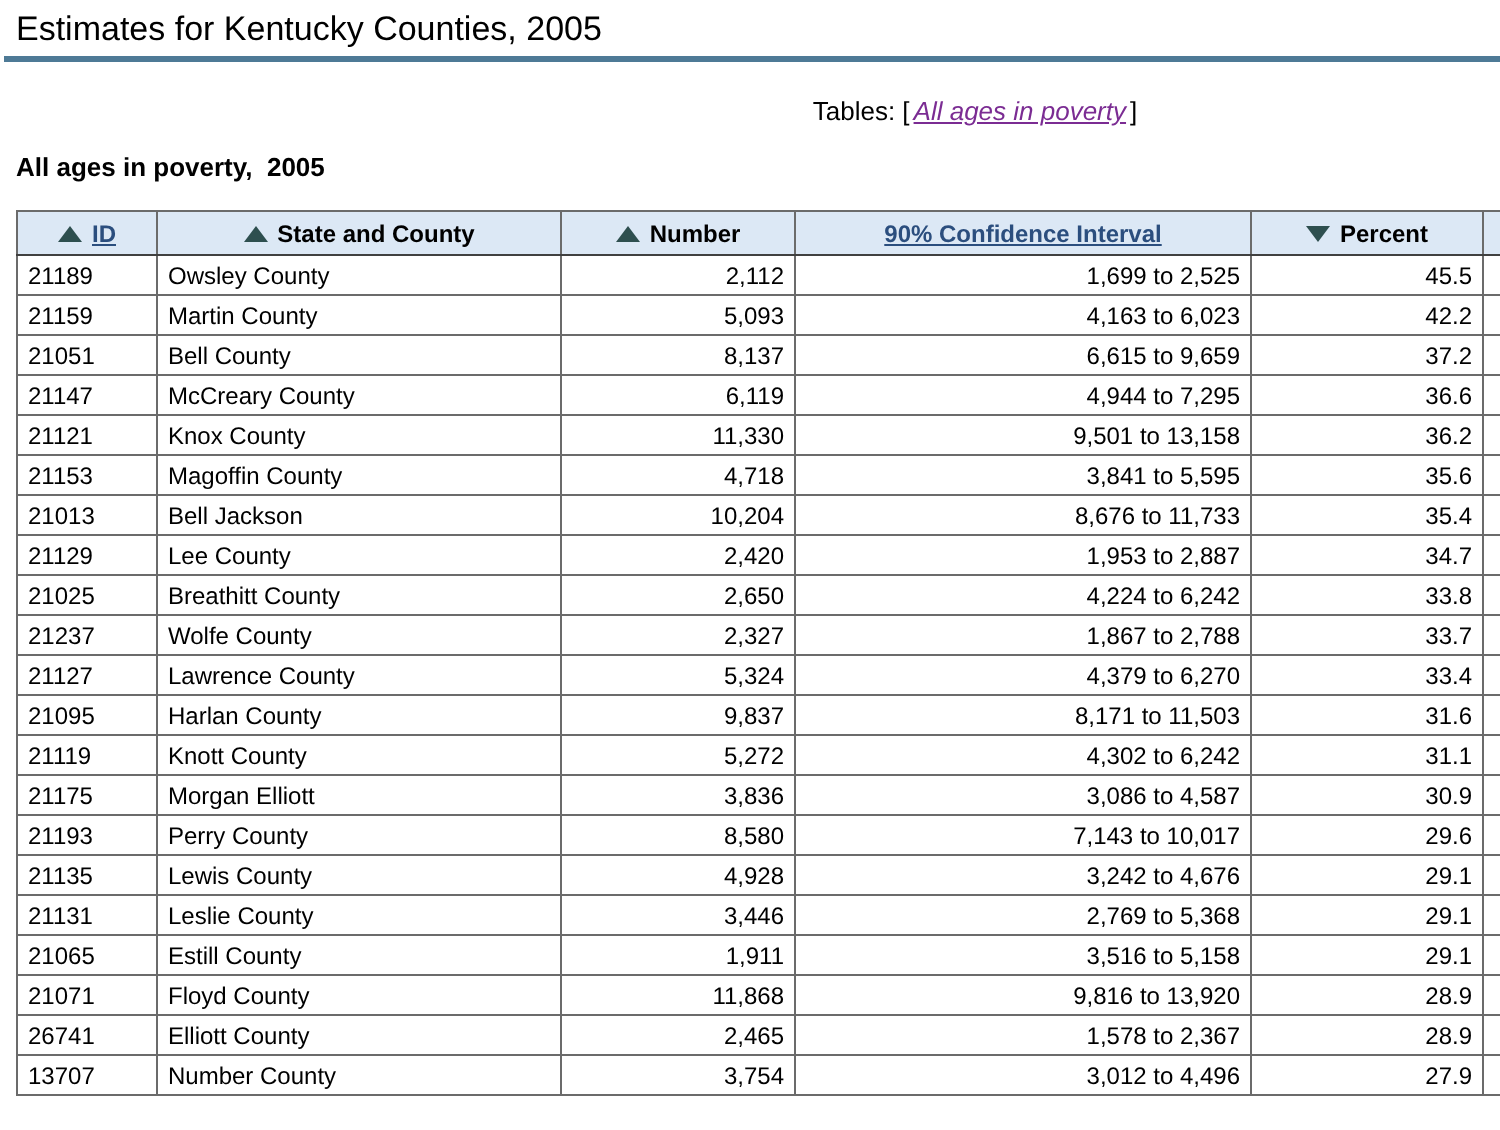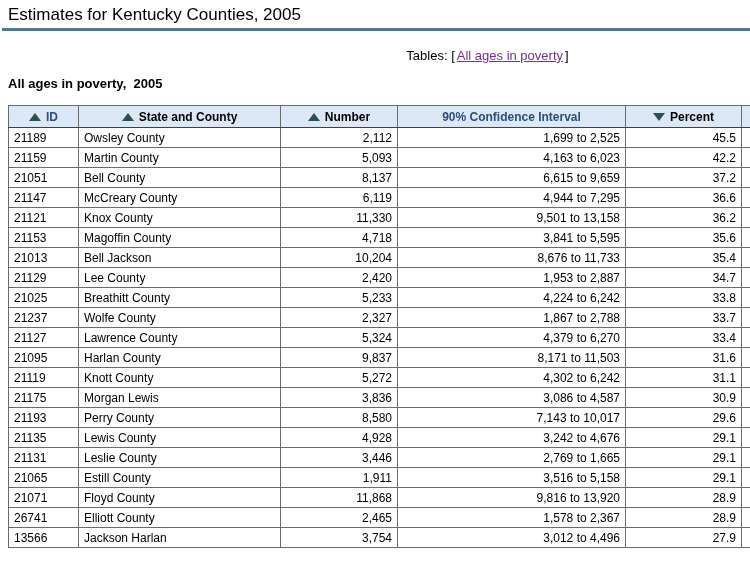--- a/index.html
+++ b/index.html
@@ -21,41 +21,41 @@
   .page-title{
     margin:5px 0 0 8px;font-size:17px;font-weight:normal;line-height:19px;
   }
   .title-rule{
     margin:4px 0 0 2px;width:983px;height:3px;background:var(--rule);border:0;
   }
   .tables-line{
     margin-top:17px;width:975px;text-align:center;font-size:13px;line-height:15px;
   }
   .tables-line a{
-    color:var(--visited-link);text-decoration:underline;cursor:pointer;margin:0 2px;
+    color:var(--visited-link);text-decoration:underline;cursor:pointer;margin:0 2px;font-style:italic;
   }
   .section-heading{
     margin:13px 0 0 8px;font-size:13px;font-weight:bold;line-height:15px;white-space:pre;
   }
   table.data{
     margin:14px 0 0 8px;border-collapse:collapse;table-layout:fixed;width:975px;
     font-size:12px;border:1px solid var(--border-outer);
   }
   table.data th{
     background:var(--header-bg);border:1px solid var(--border-inner);
     border-bottom:1px solid var(--border-outer);
     height:22px;padding:0 4px;font-weight:bold;text-align:center;white-space:nowrap;
   }
   table.data td{
     border:1px solid var(--border-inner);height:20px;padding:0 5px;
     background:#fff;white-space:nowrap;overflow:hidden;
   }
   td.al{text-align:left;}
   td.ar{text-align:right;}
-  .hlink{color:var(--header-link);cursor:pointer;margin-top:33px;}
+  .hlink{color:var(--header-link);text-decoration:underline;cursor:pointer;margin-top:33px;}
   .tri{display:inline-block;width:0;height:0;margin-right:5px;vertical-align:middle;
        border-left:6px solid transparent;border-right:6px solid transparent;}
   .tri.up{border-bottom:8px solid var(--sort-icon);}
   .tri.down{border-top:8px solid var(--sort-icon);}
 </style>
 </head>
 <body>
 
 <div class="page">
 
@@ -159,21 +159,21 @@
           <td class="al">21129</td>
           <td class="al">Lee County</td>
           <td class="ar">2,420</td>
           <td class="ar">1,953 to 2,887</td>
           <td class="ar">34.7</td>
           <td class="al"></td>
         </tr>
         <tr>
           <td class="al">21025</td>
           <td class="al">Breathitt County</td>
-          <td class="ar">5,233</td>
+          <td class="ar">2,650</td>
           <td class="ar">4,224 to 6,242</td>
           <td class="ar">33.8</td>
           <td class="al"></td>
         </tr>
         <tr>
           <td class="al">21237</td>
           <td class="al">Wolfe County</td>
           <td class="ar">2,327</td>
           <td class="ar">1,867 to 2,788</td>
           <td class="ar">33.7</td>
@@ -198,21 +198,21 @@
         <tr>
           <td class="al">21119</td>
           <td class="al">Knott County</td>
           <td class="ar">5,272</td>
           <td class="ar">4,302 to 6,242</td>
           <td class="ar">31.1</td>
           <td class="al"></td>
         </tr>
         <tr>
           <td class="al">21175</td>
-          <td class="al">Morgan Lewis</td>
+          <td class="al">Morgan Elliott</td>
           <td class="ar">3,836</td>
           <td class="ar">3,086 to 4,587</td>
           <td class="ar">30.9</td>
           <td class="al"></td>
         </tr>
         <tr>
           <td class="al">21193</td>
           <td class="al">Perry County</td>
           <td class="ar">8,580</td>
           <td class="ar">7,143 to 10,017</td>
@@ -224,21 +224,21 @@
           <td class="al">Lewis County</td>
           <td class="ar">4,928</td>
           <td class="ar">3,242 to 4,676</td>
           <td class="ar">29.1</td>
           <td class="al"></td>
         </tr>
         <tr>
           <td class="al">21131</td>
           <td class="al">Leslie County</td>
           <td class="ar">3,446</td>
-          <td class="ar">2,769 to 1,665</td>
+          <td class="ar">2,769 to 5,368</td>
           <td class="ar">29.1</td>
           <td class="al"></td>
         </tr>
         <tr>
           <td class="al">21065</td>
           <td class="al">Estill County</td>
           <td class="ar">1,911</td>
           <td class="ar">3,516 to 5,158</td>
           <td class="ar">29.1</td>
           <td class="al"></td>
@@ -253,22 +253,22 @@
         </tr>
         <tr>
           <td class="al">26741</td>
           <td class="al">Elliott County</td>
           <td class="ar">2,465</td>
           <td class="ar">1,578 to 2,367</td>
           <td class="ar">28.9</td>
           <td class="al"></td>
         </tr>
         <tr>
-          <td class="al">13566</td>
-          <td class="al">Jackson Harlan</td>
+          <td class="al">13707</td>
+          <td class="al">Number County</td>
           <td class="ar">3,754</td>
           <td class="ar">3,012 to 4,496</td>
           <td class="ar">27.9</td>
           <td class="al"></td>
         </tr>
       </tbody>
   </table>
 
 </div>
 

